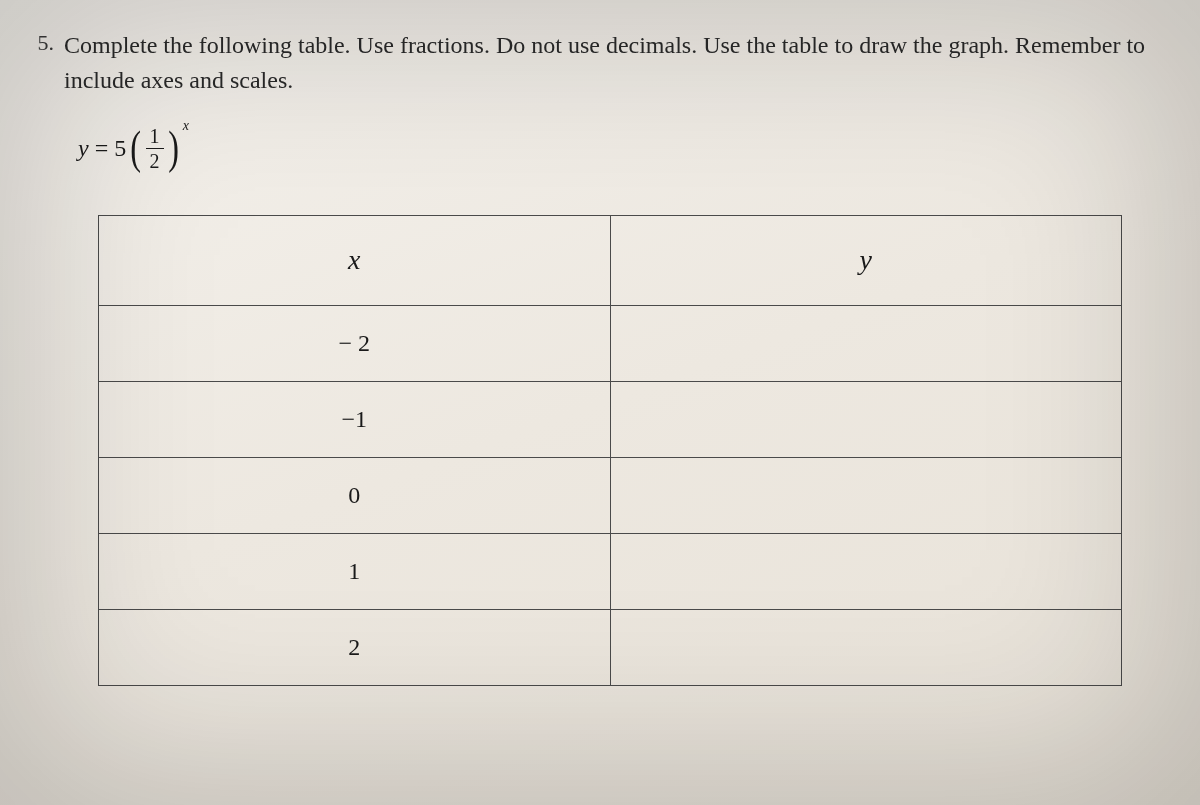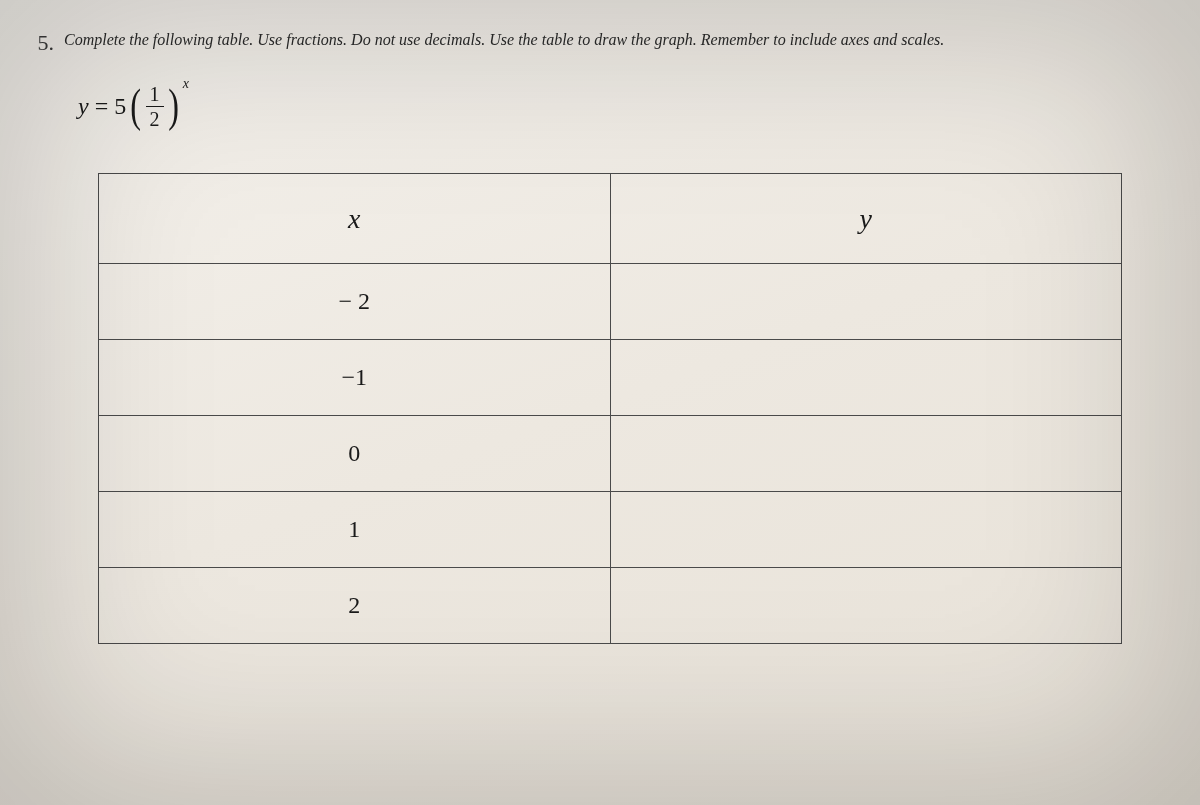--- a/index.html
+++ b/index.html
@@ -25,24 +25,23 @@
       gap: 10px;
     }
     .question-number {
       font-size: 22px;
       color: #3a3a3a;
       min-width: 24px;
       text-align: right;
       padding-top: 2px;
     }
     .question-text {
-      font-size: 16px;
+      font-size: 24px;
       line-height: 1.45;
       color: #2a2a2a;
-      font-style: italic;
     }
     .equation {
       margin-top: 28px;
       margin-left: 48px;
       display: flex;
       align-items: center;
       font-family: 'Times New Roman', serif;
       font-style: italic;
       font-size: 24px;
       color: #1a1a1a;

